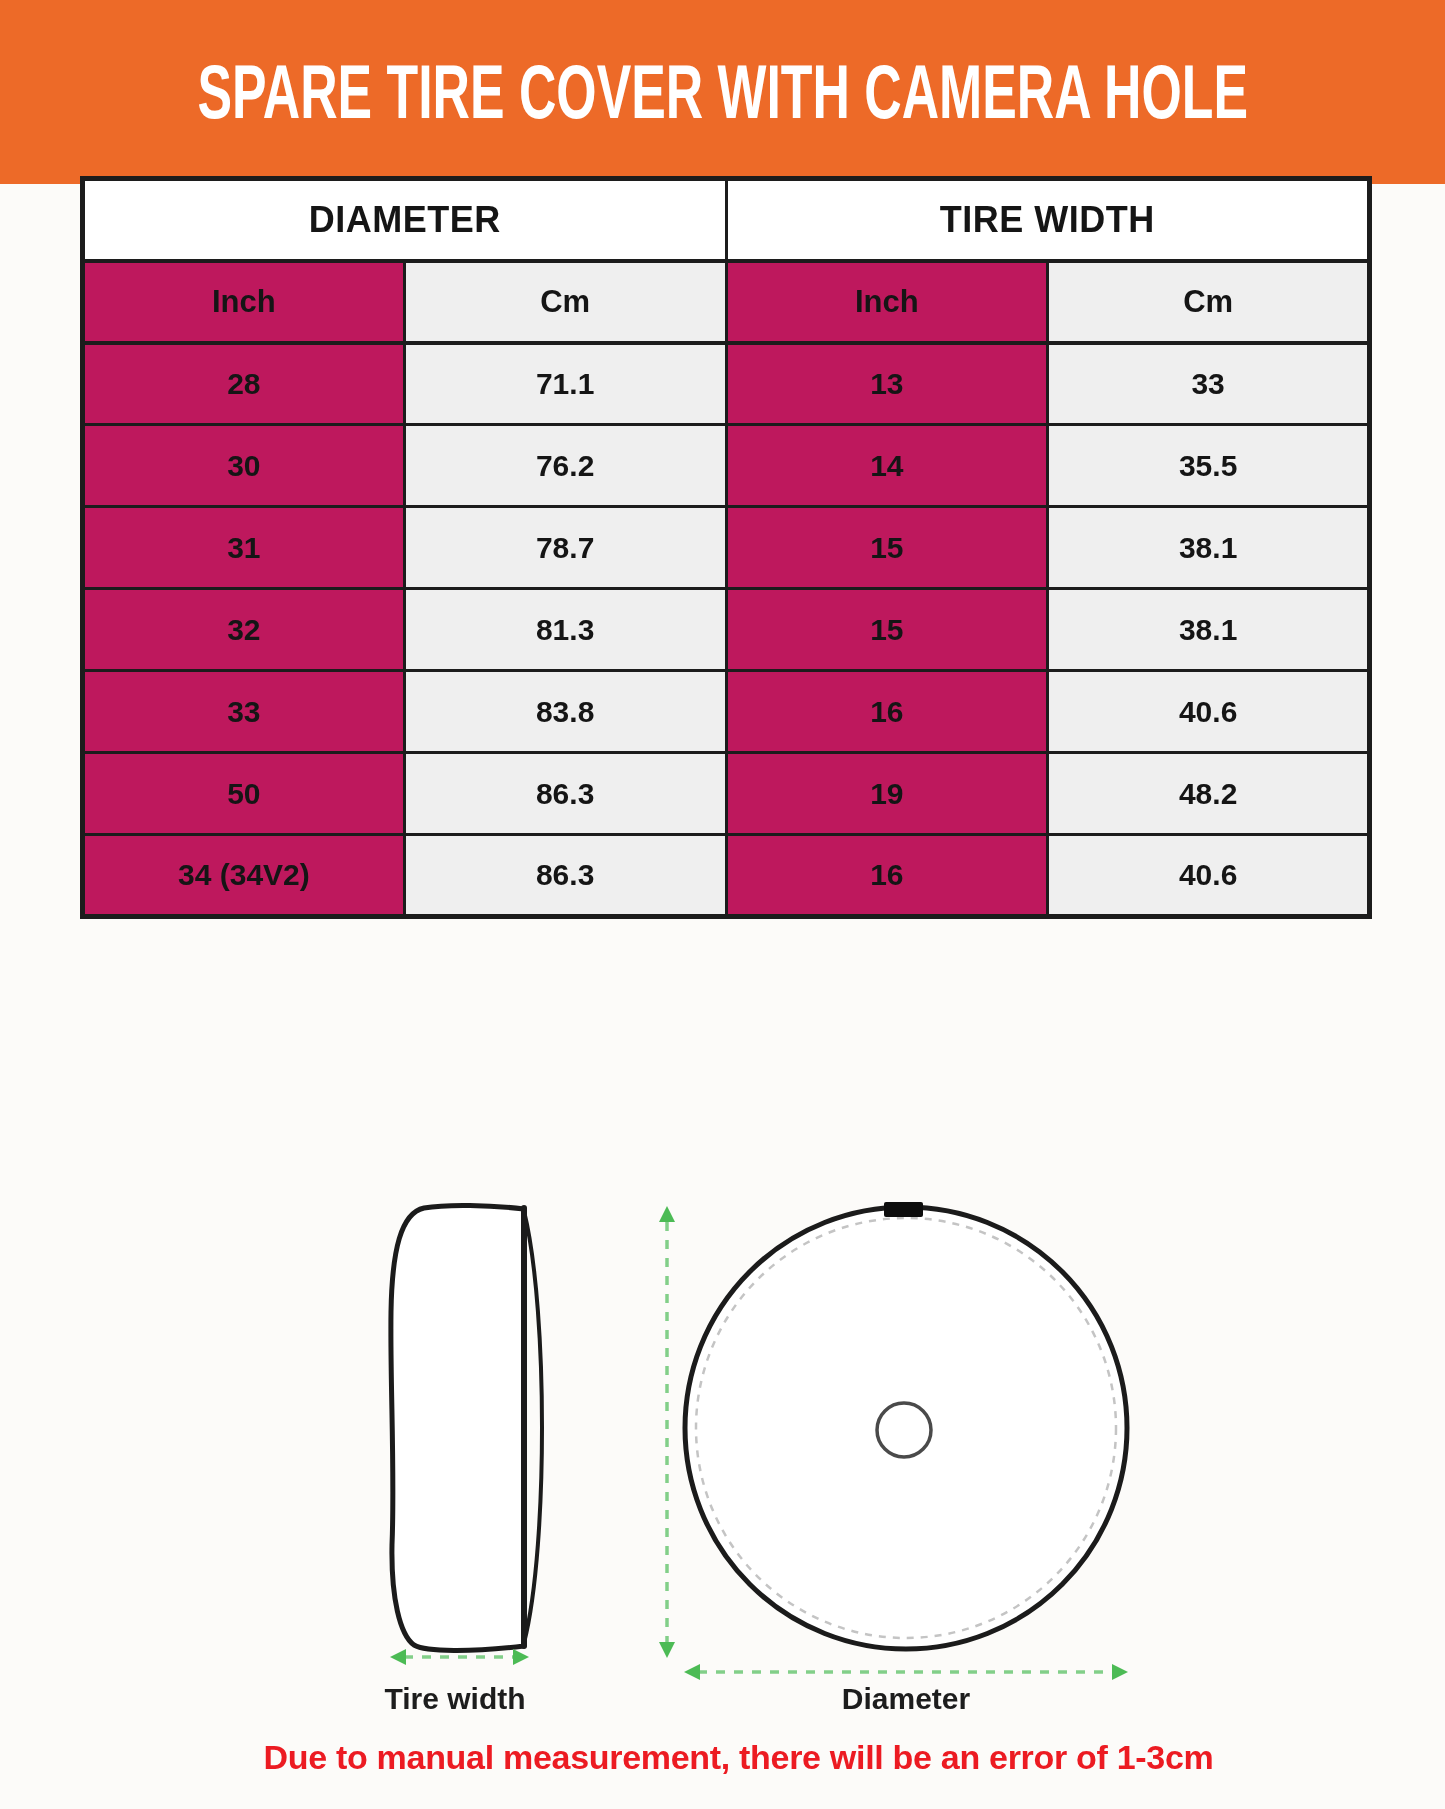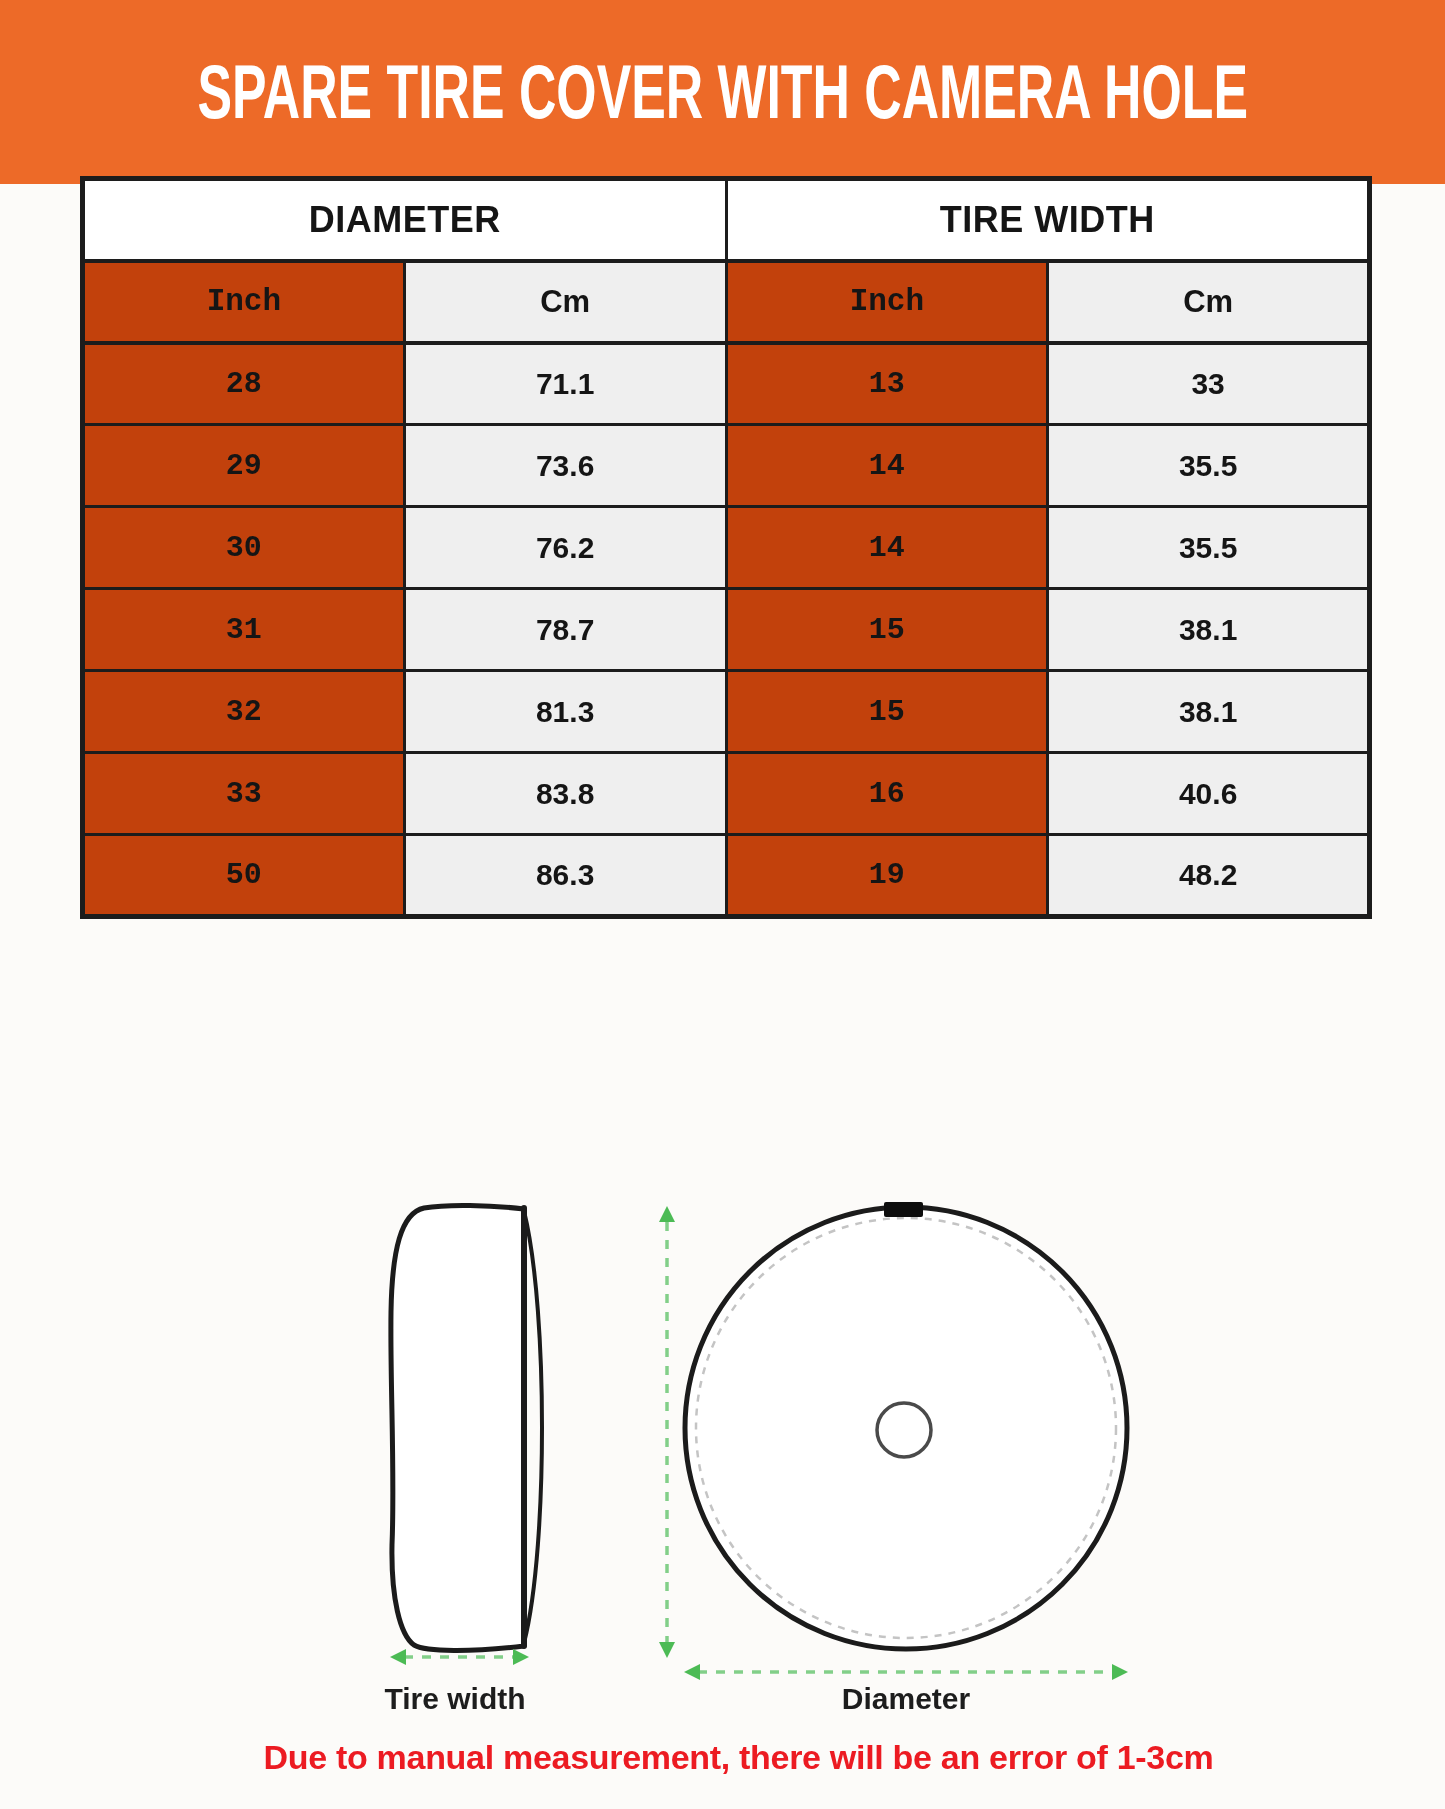--- a/index.html
+++ b/index.html
@@ -72,21 +72,21 @@
   }
   .size-table thead tr.unit-row th {
     font-size: 31px;
     font-weight: bold;
     border-bottom-width: 4px;
   }
   .size-table td {
     font-size: 30px;
     font-weight: bold;
   }
-  .cell-white { background: #c2410c; font-family: Liberation Mono, monospace; }
+  .cell-white { background: #be185d; }
   .cell-gray  { background: var(--cell-gray); margin-top: 40px; }
 
   
   .diagram-svg {
     position: absolute;
     left: 0; top: 1180px;
     width: 1445px; height: 540px;
   }
   .tire-outline { fill: #ffffff; stroke: #1b1b1b; stroke-width: 5; stroke-linejoin: round; }
   .tire-line    { fill: none;    stroke: #1b1b1b; stroke-width: 4; stroke-linecap: round; }
@@ -150,26 +150,20 @@
       </tr>
     </thead>
     <tbody>
       <tr>
         <td class="cell-white">28</td>
         <td class="cell-gray">71.1</td>
         <td class="cell-white">13</td>
         <td class="cell-gray">33</td>
       </tr>
       <tr>
-        <td class="cell-white">29</td>
-        <td class="cell-gray">73.6</td>
-        <td class="cell-white">14</td>
-        <td class="cell-gray">35.5</td>
-      </tr>
-      <tr>
         <td class="cell-white">30</td>
         <td class="cell-gray">76.2</td>
         <td class="cell-white">14</td>
         <td class="cell-gray">35.5</td>
       </tr>
       <tr>
         <td class="cell-white">31</td>
         <td class="cell-gray">78.7</td>
         <td class="cell-white">15</td>
         <td class="cell-gray">38.1</td>
@@ -184,20 +178,26 @@
         <td class="cell-white">33</td>
         <td class="cell-gray">83.8</td>
         <td class="cell-white">16</td>
         <td class="cell-gray">40.6</td>
       </tr>
       <tr>
         <td class="cell-white">50</td>
         <td class="cell-gray">86.3</td>
         <td class="cell-white">19</td>
         <td class="cell-gray">48.2</td>
+      </tr>
+      <tr>
+        <td class="cell-white">34 (34V2)</td>
+        <td class="cell-gray">86.3</td>
+        <td class="cell-white">16</td>
+        <td class="cell-gray">40.6</td>
       </tr>
     </tbody>
   </table>
 
   <svg class="diagram-svg" viewBox="0 1180 1445 540" aria-hidden="true">
 
     <g>
       <path class="tire-outline" d="M 424 1208
         C 401 1213 392 1250 391 1312
         C 390 1382 395 1472 392 1545

